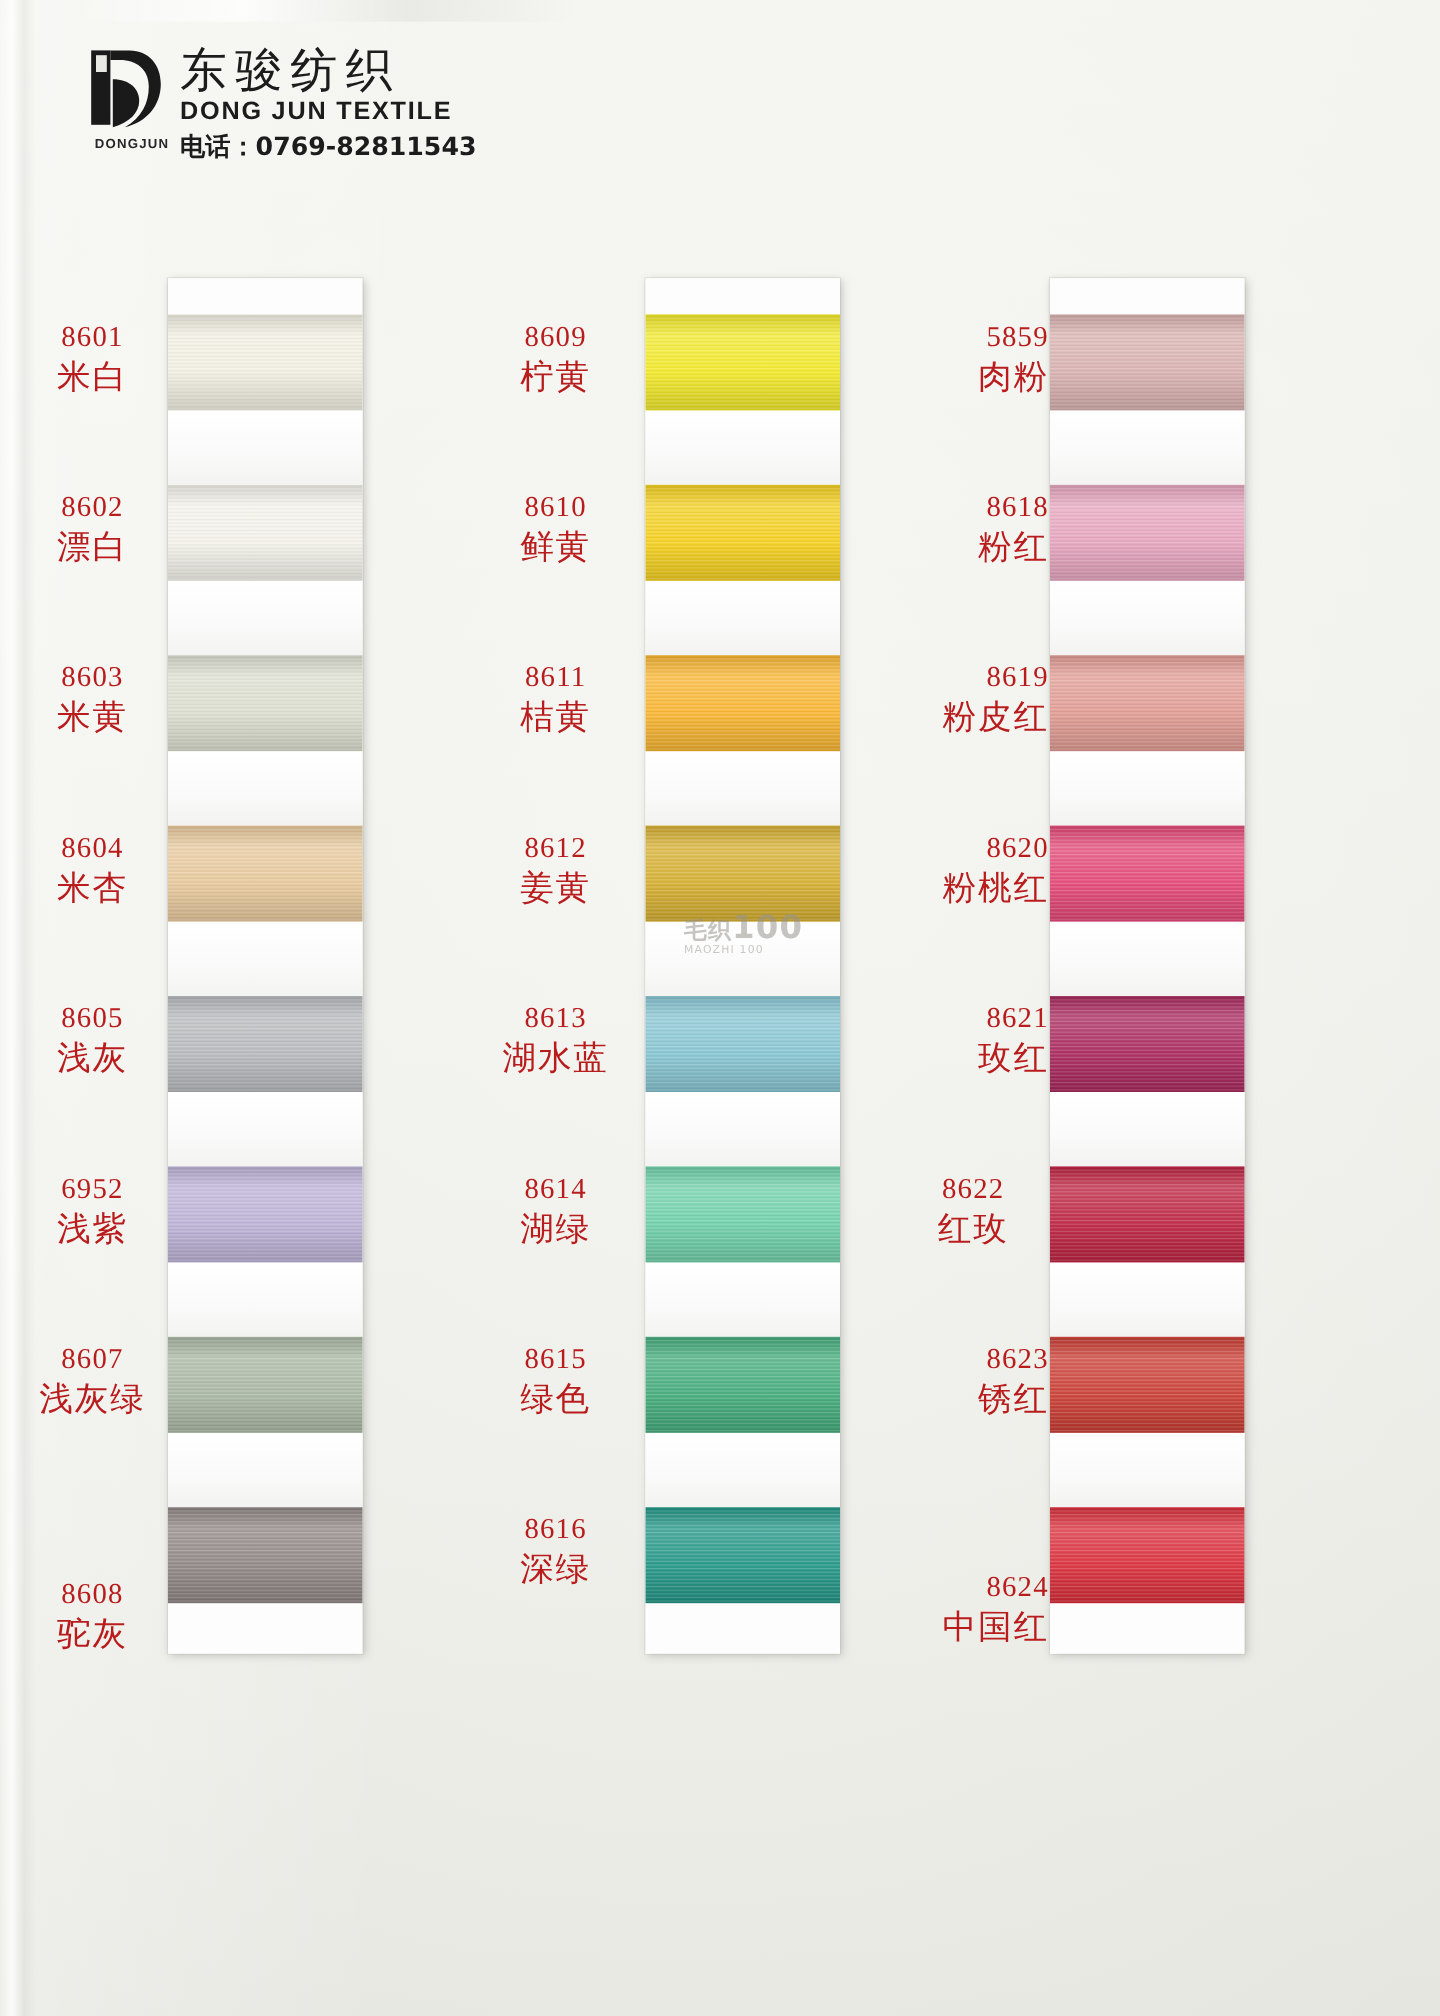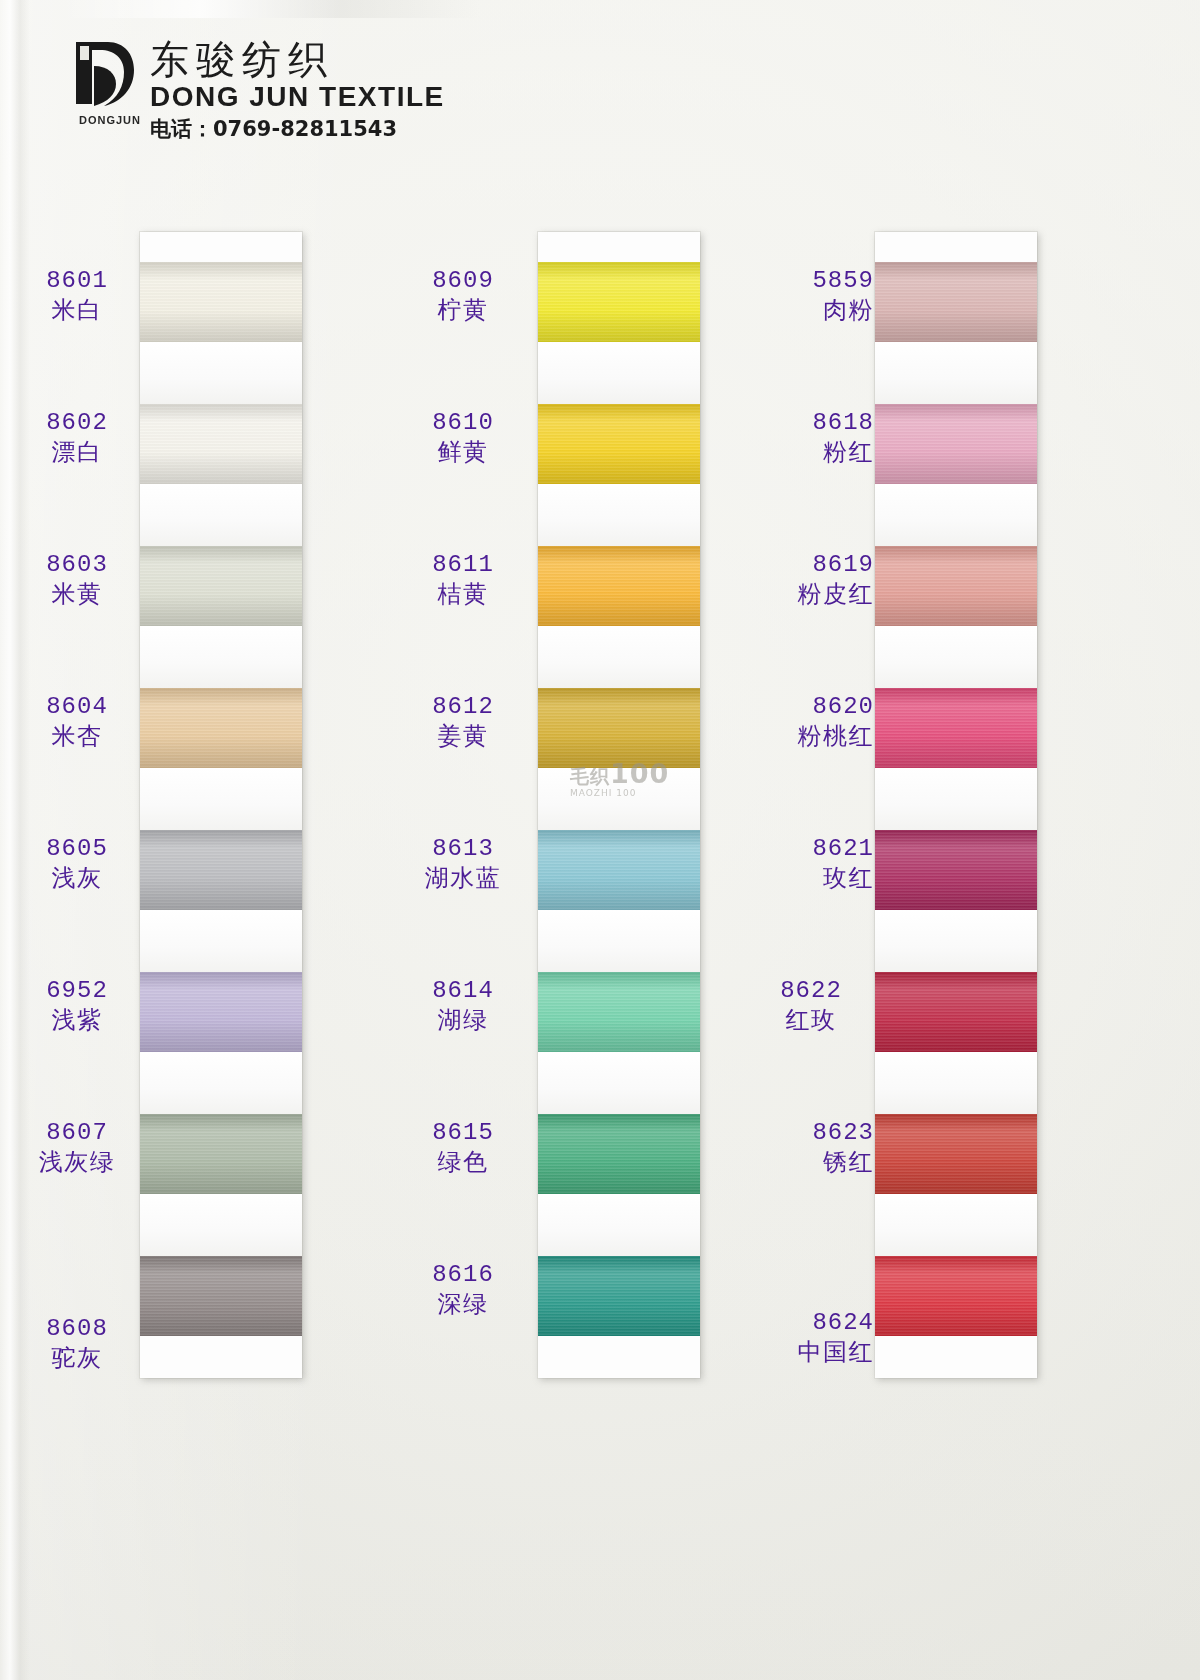--- a/index.html
+++ b/index.html
@@ -39,21 +39,21 @@
     font-size: 11px; font-weight: bold; letter-spacing: 1px; color: #262626;
     font-family: "Liberation Sans", sans-serif;
   }
   .brand-text { margin-left: 14px; }
   .brand-cn {
     font-size: 39px; font-weight: normal; color: #1c1c1c;
     font-family: "DejaVu Sans", sans-serif;
     letter-spacing: 7px; line-height: 1.0;
   }
   .brand-en {
-    font-size: 28px; font-weight: bold; color: #1c1c1c; letter-spacing: 1.5px;
+    font-size: 21px; font-weight: bold; color: #1c1c1c; letter-spacing: 1.5px;
     margin-top: 3px; line-height: 1.05;
   }
   .brand-phone {
     font-size: 21px; font-weight: bold; color: #1c1c1c; letter-spacing: 0px;
     margin-top: 4px; font-family: "DejaVu Sans", sans-serif;
   }
 
   .title-block { position: absolute; left: 430px; top: 52px; width: 400px; text-align: center; }
   .title-main {
     font-size: 33px; color: #8d8d8d; letter-spacing: 1px;
@@ -102,26 +102,26 @@
     background: linear-gradient(180deg, rgba(0,0,0,0.12) 0%, rgba(255,255,255,0.20) 22%,
                 rgba(255,255,255,0.06) 60%, rgba(0,0,0,0.14) 100%);
     z-index: 2;
   }
 
   
   .label {
     position: absolute;
     width: 126px;
     text-align: center;
-    color: #4c1d95;
-    font-family: Liberation Mono, monospace;
+    color: #b91c1c;
+    font-family: Liberation Serif, serif;
   }
   .label-right { text-align: right; }
   .label-code { font-size: 24px; letter-spacing: 1px; line-height: 1.12; }
-  .label-name { font-size: 24px; letter-spacing: 1.5px; margin-top: 4px; line-height: 1.12; }
+  .label-name { font-size: 28px; letter-spacing: 1.5px; margin-top: 4px; line-height: 1.12; }
 
   
   .watermark {
     position: absolute; left: 570px; top: 758px;
     font-size: 27px; font-weight: bold; color: rgba(150,148,140,0.55);
     font-family: "DejaVu Sans", sans-serif; letter-spacing: 1px;
     pointer-events: none; z-index: 40;
   }
   .watermark .wm-cn { font-size: 19px; }
   .watermark .wm-sub {

